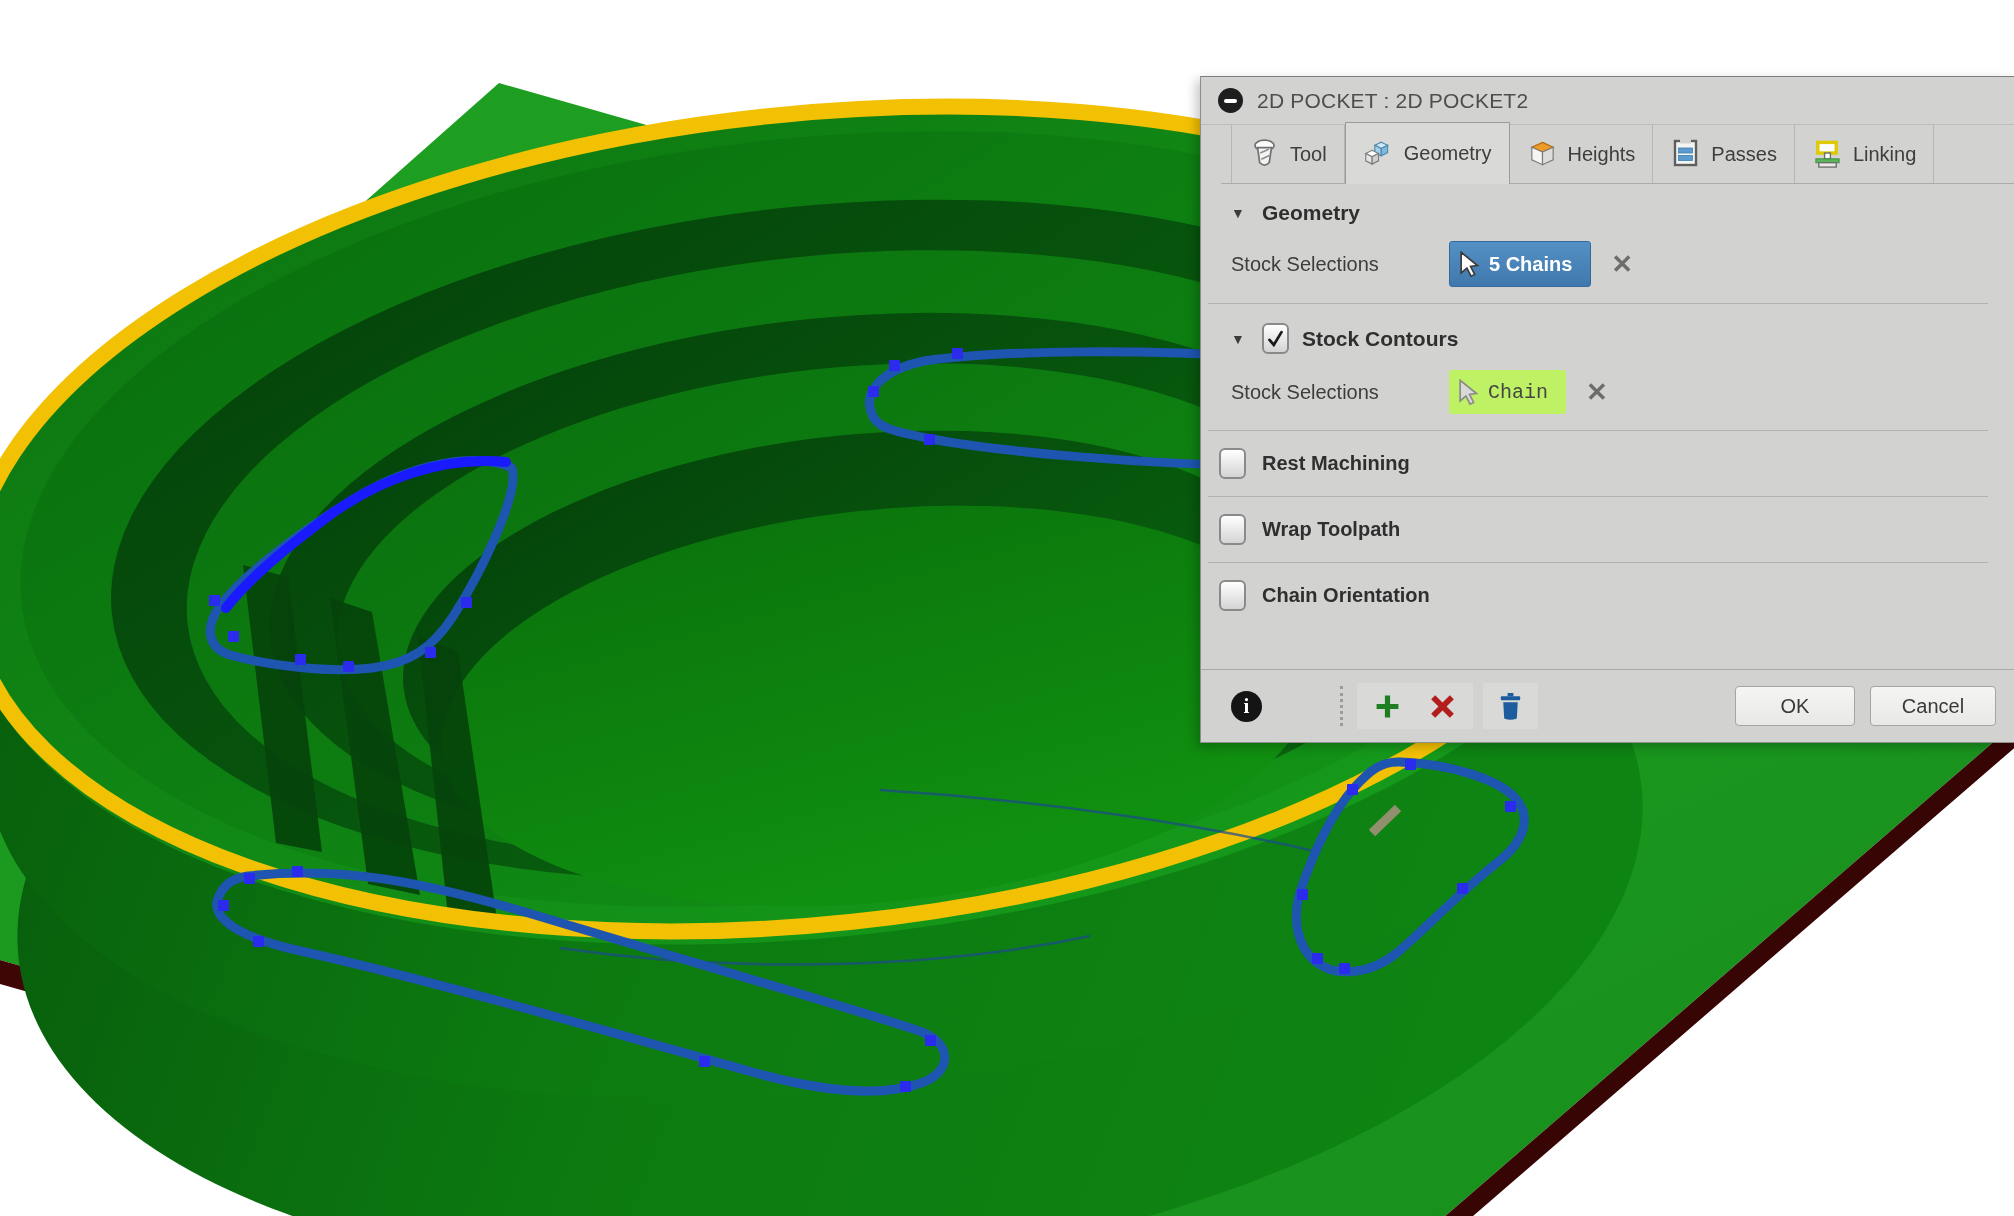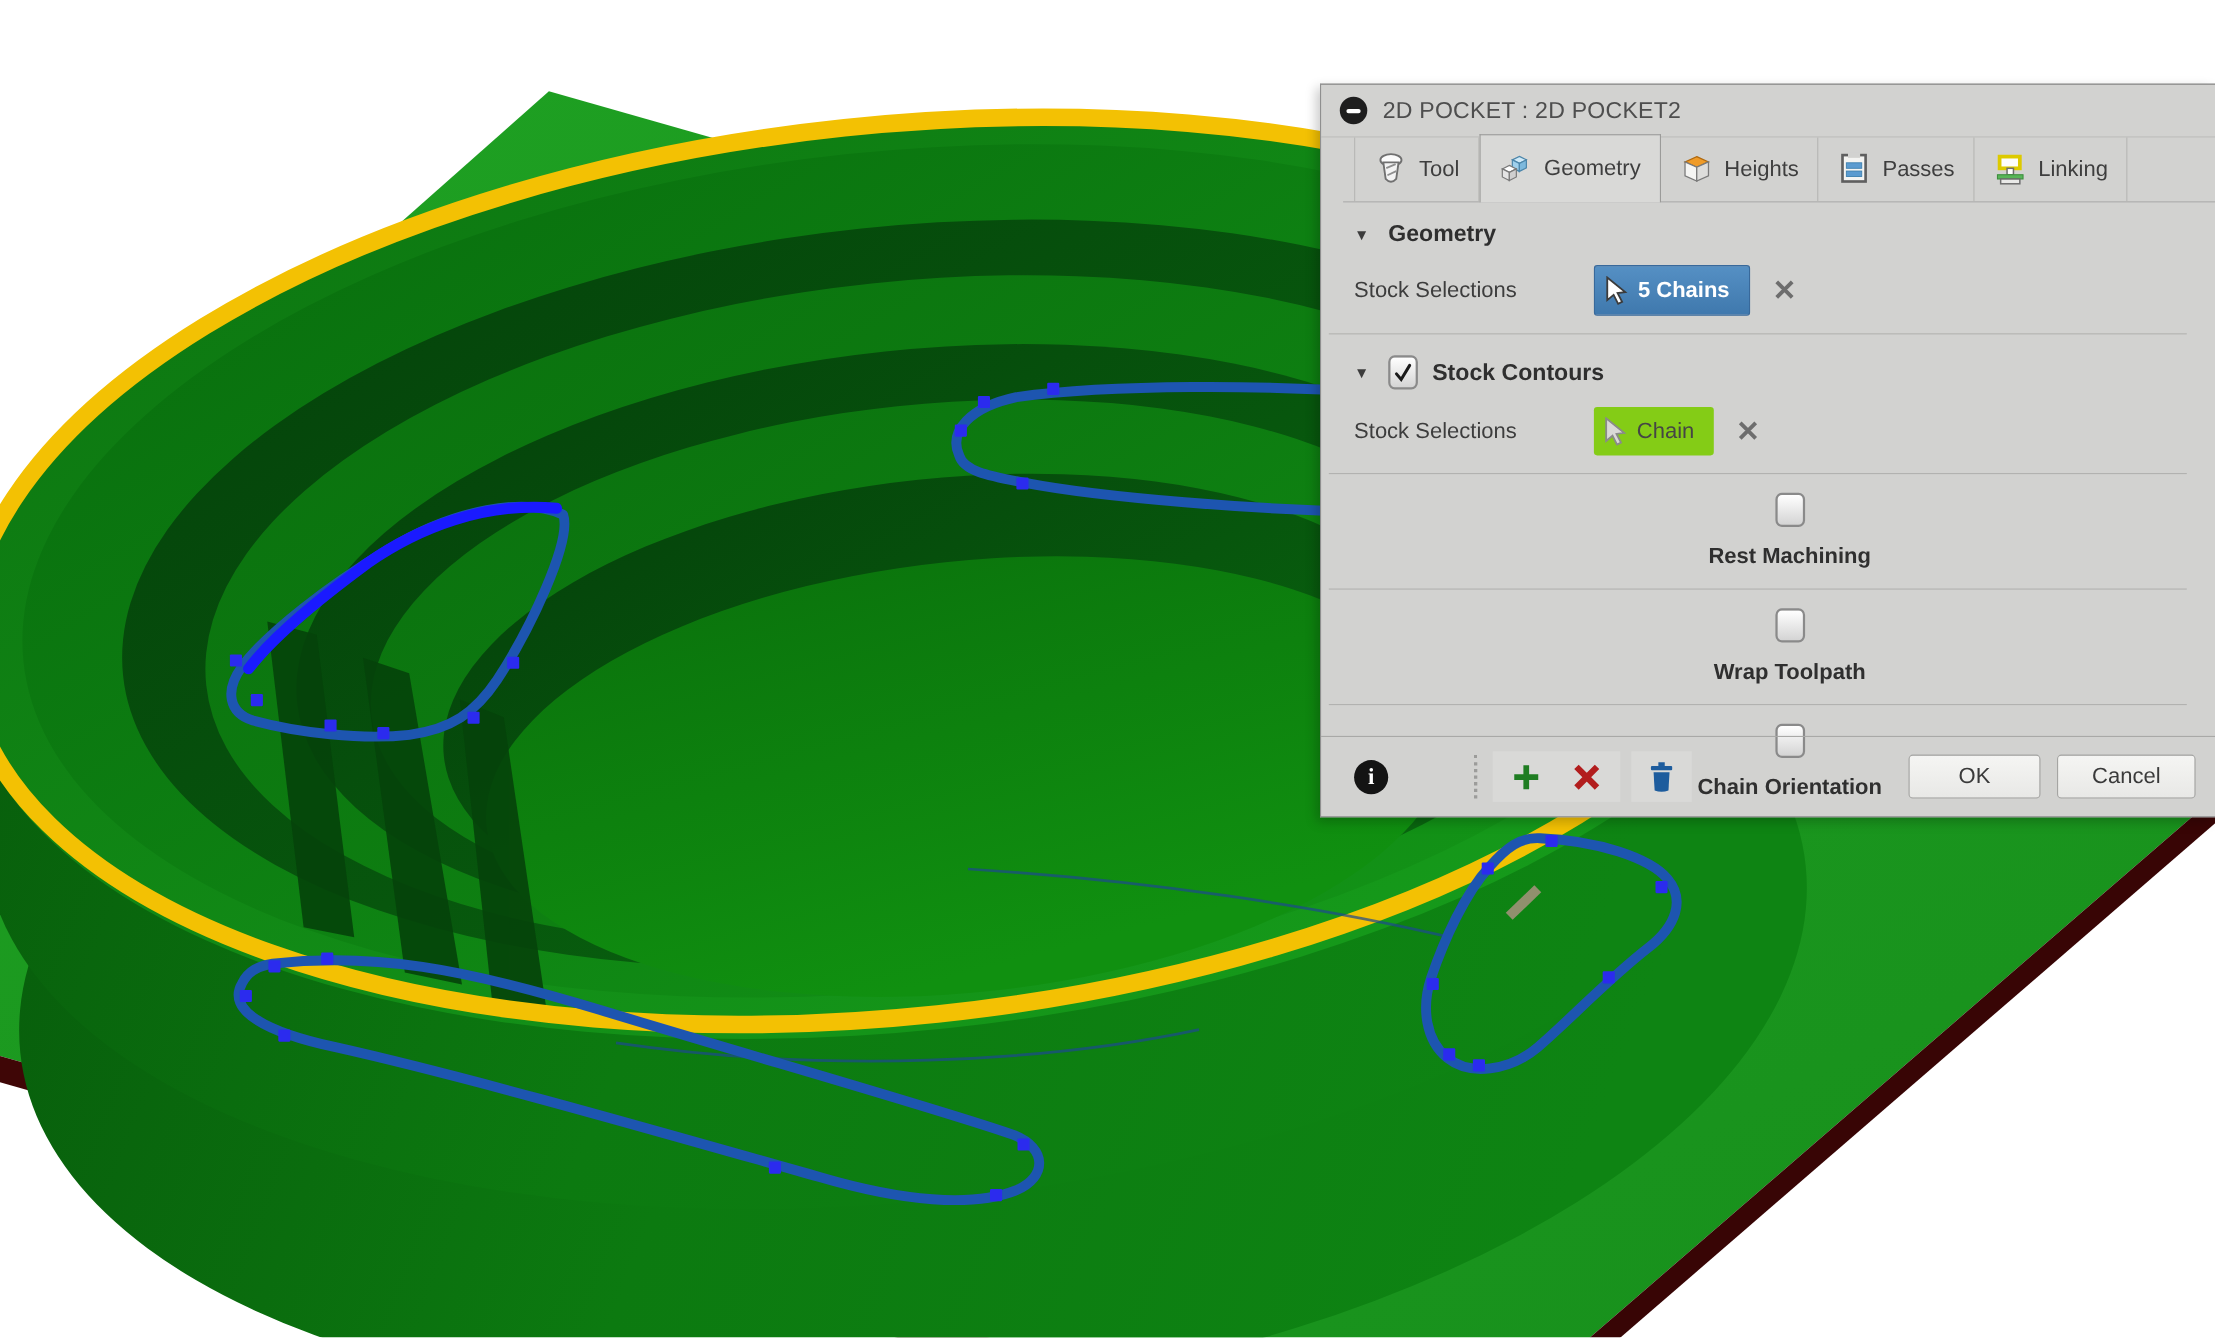--- a/index.html
+++ b/index.html
@@ -30,25 +30,25 @@
 
   .section-header{display:flex;align-items:center;gap:13px;
                   padding:17px 0 8px 30px;font-weight:bold;font-size:21px;color:#2f2f2f;}
   .tri{font-size:14px;color:#3c3c3c;width:18px;flex:0 0 auto;}
   .sel-row{display:flex;align-items:center;padding:8px 0 14px 30px;}
   .sel-label{width:218px;color:#3d3d3d;flex:0 0 auto;}
   .sel-btn{display:flex;align-items:center;gap:9px;height:44px;border-radius:3px;
            padding:0 18px 0 9px;cursor:pointer;}
   .sel-btn.blue{background:linear-gradient(#5590c4,#3f78ad);border:1px solid #38699b;
                 color:#fff;font-weight:bold;}
-  .sel-btn.gray{background:#84cc16;color:#454545;}
+  .sel-btn.gray{background:#bef264;color:#454545;font-family:Liberation Mono, monospace;}
   .clear-x{margin-left:20px;font-size:26px;font-weight:bold;color:#6d6d6d;cursor:pointer;
            line-height:1;}
   .divider{height:1px;background:#b2b2b0;margin:2px 26px 2px 7px;}
-  .check-row{display:flex;align-items:center;gap:16px;padding:15px 0 15px 39px;flex-direction:column;}
+  .check-row{display:flex;align-items:center;gap:16px;padding:15px 0 15px 18px;}
   .check-label{font-weight:bold;color:#2f2f2f;}
   .checkbox{width:23px;height:27px;border:2px solid #8a8a8a;border-radius:6px;
             background:linear-gradient(#ffffff,#d4d4d4);flex:0 0 auto;cursor:pointer;
             display:flex;align-items:center;justify-content:center;}
   .checkbox svg{width:21px;height:24px;}
 
   .dlg-footer{position:absolute;left:0;right:0;bottom:0;height:72px;
               border-top:1px solid #a9a9a7;display:flex;align-items:center;
               padding:0 18px 0 30px;}
   .info-btn{width:31px;height:31px;border-radius:50%;background:#141414;color:#fff;

